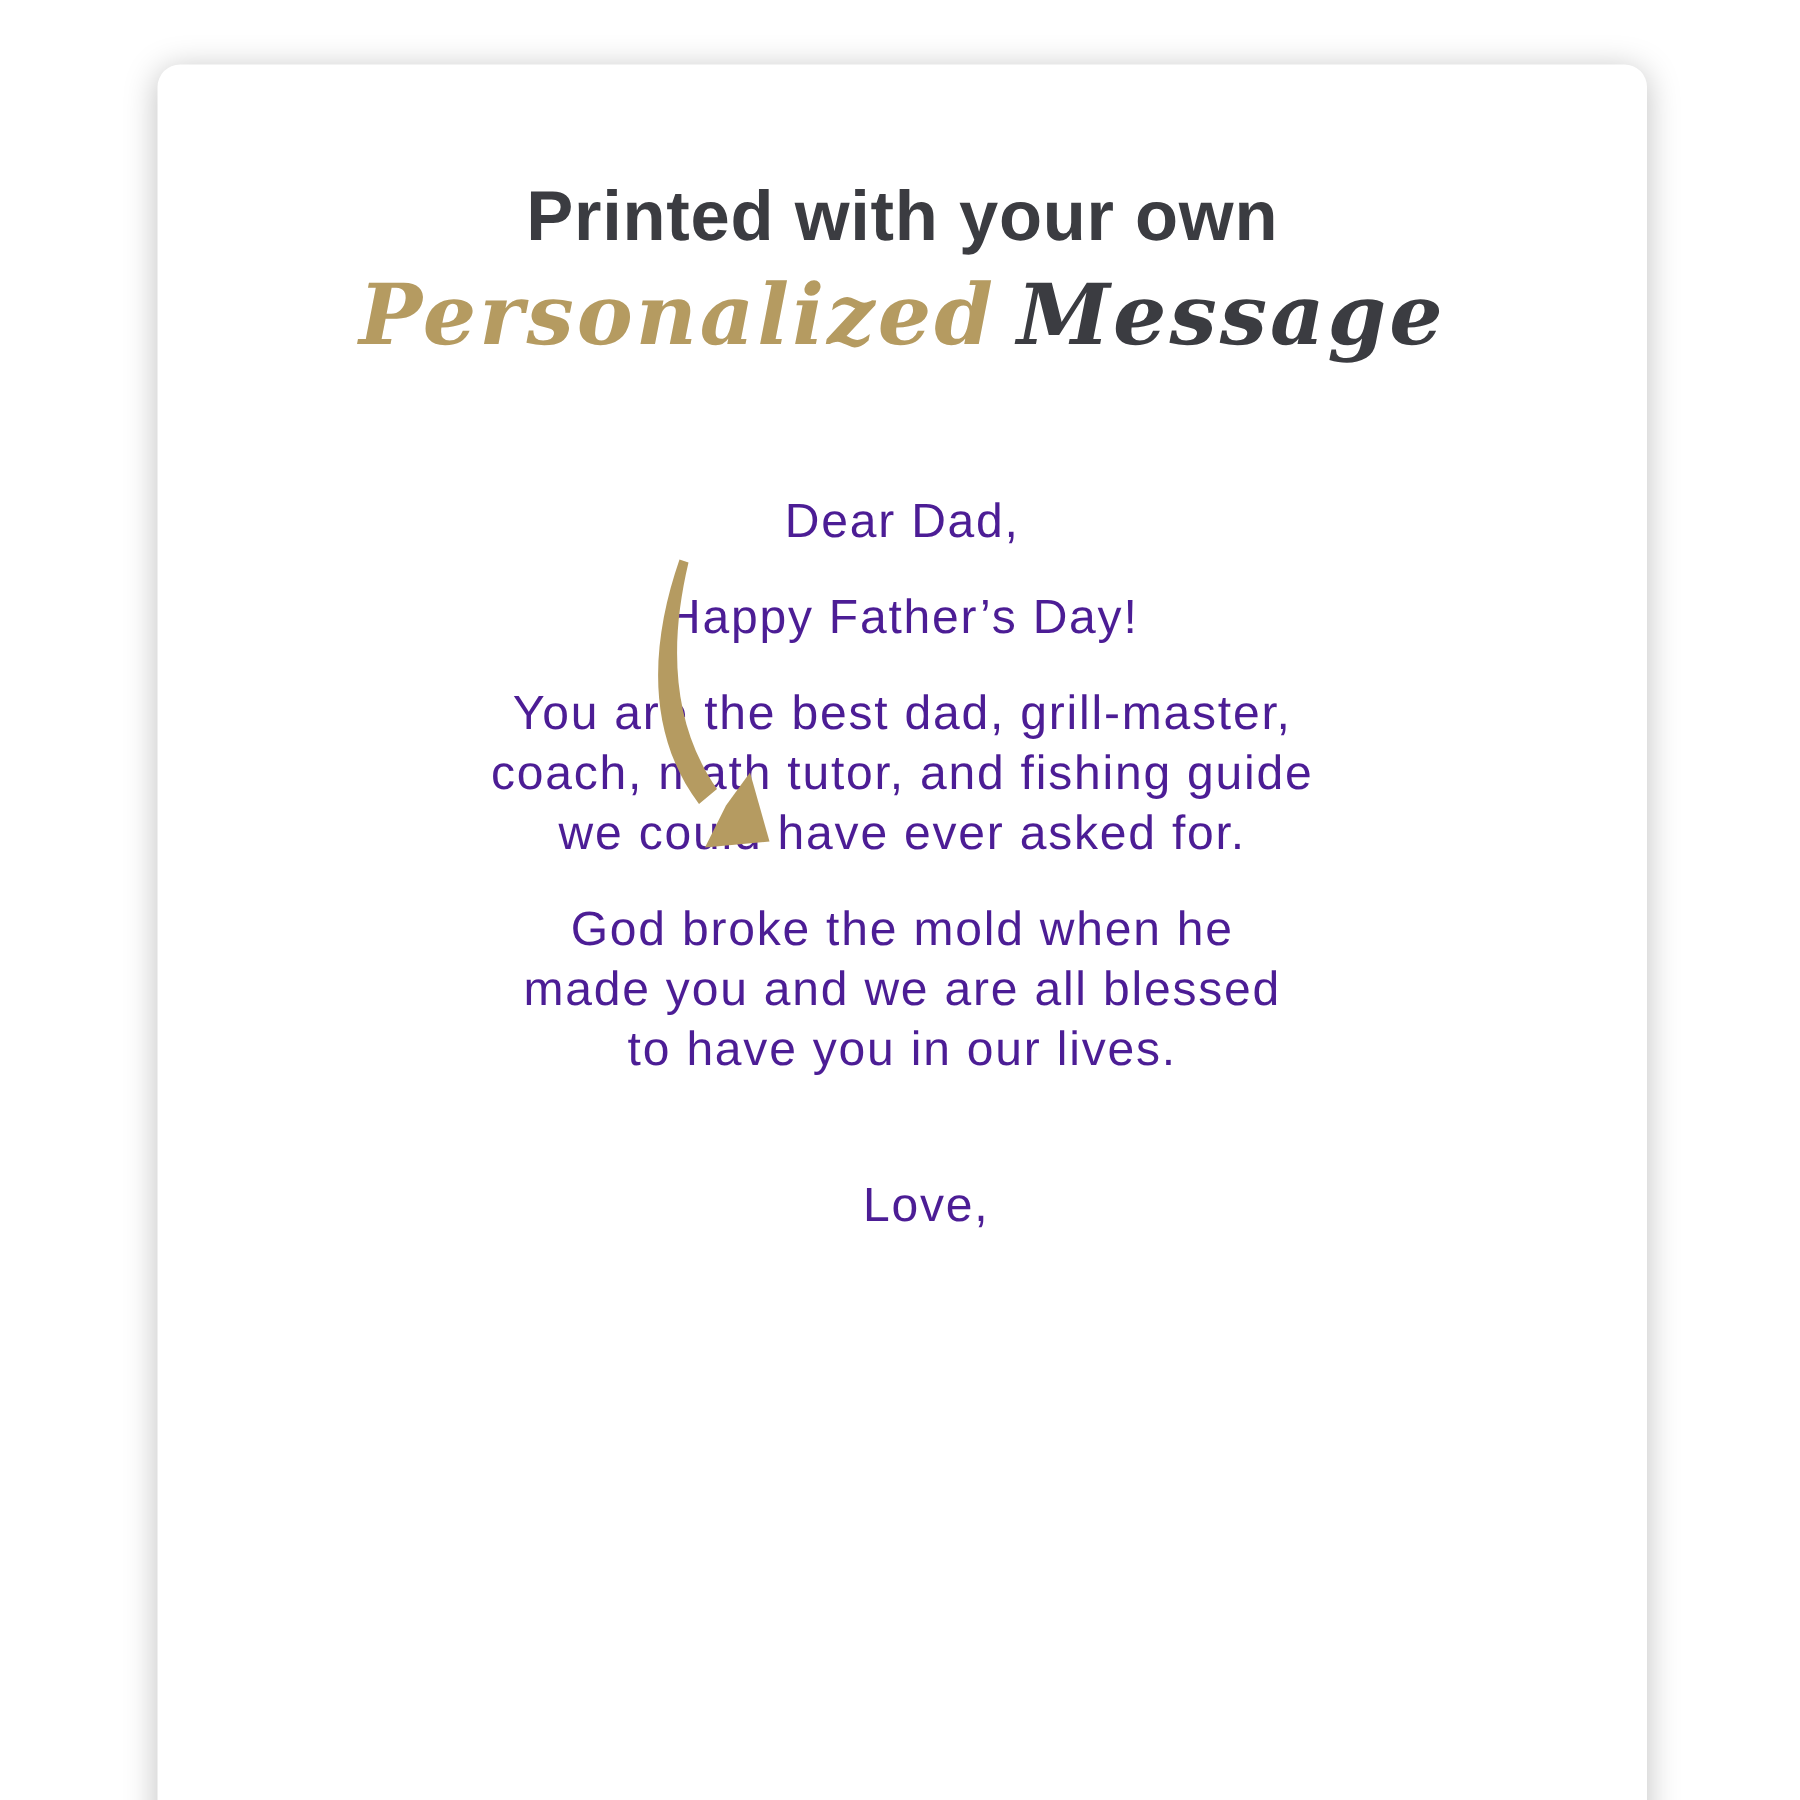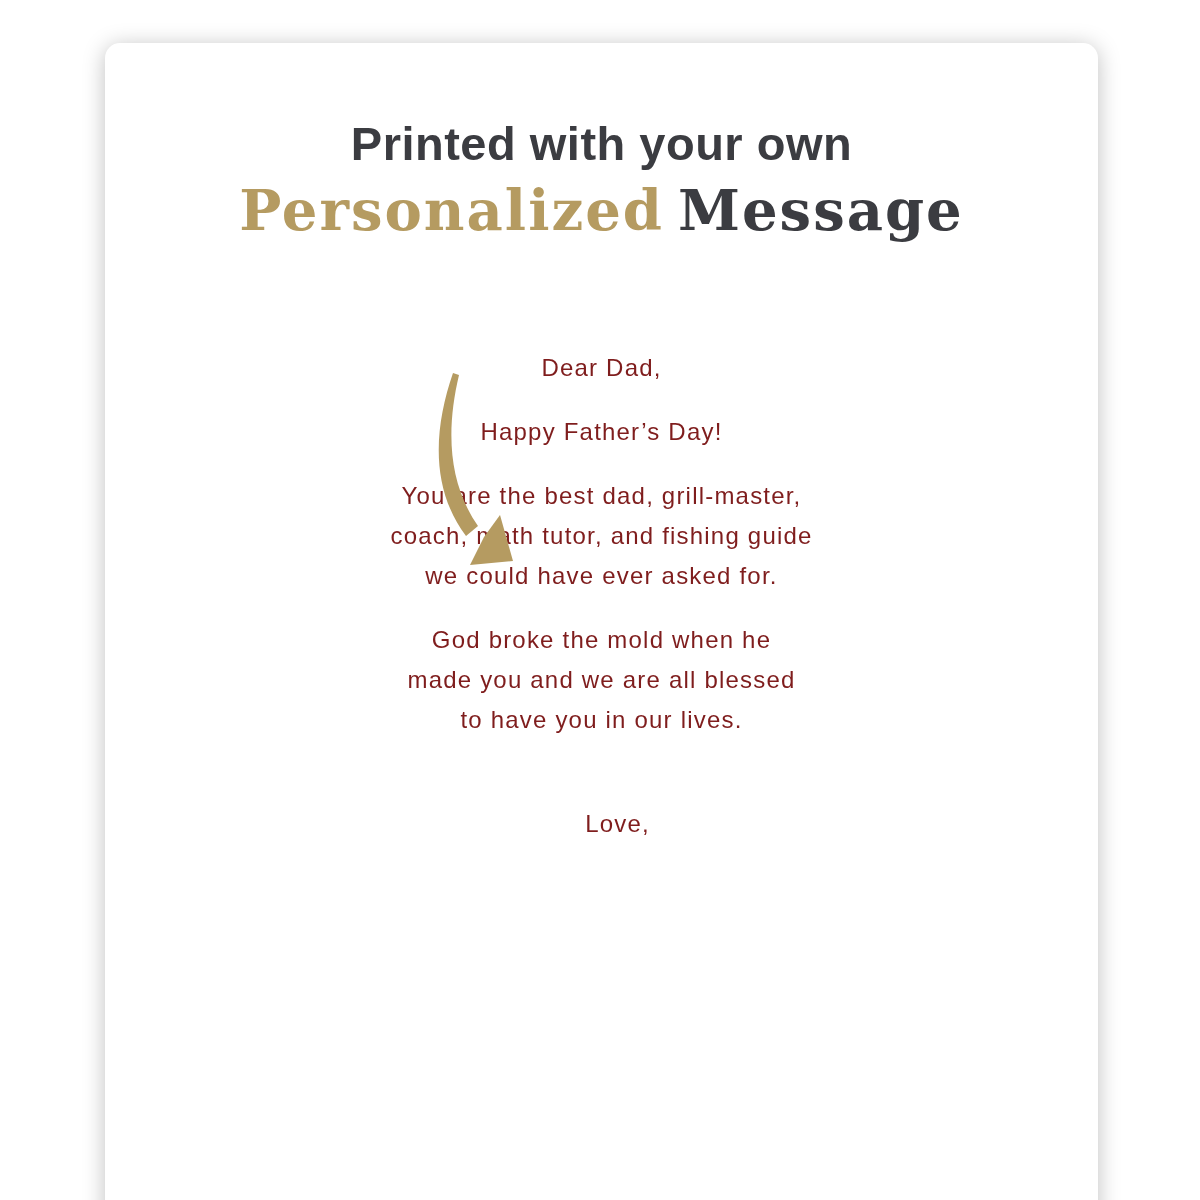--- a/index.html
+++ b/index.html
@@ -30,39 +30,40 @@
   }
   .headline-line1 {
     font-size: 47px;
     font-weight: bold;
     color: #3b3c41;
     letter-spacing: 0.5px;
     line-height: 1.25;
   }
   .headline-line2 {
     font-family: "DejaVu Serif", serif;
+    font-style: italic;
     font-weight: bold;
     font-size: 56px;
     line-height: 1.3;
     letter-spacing: 2px;
   }
   .script-gold { color: #b59b61; }
   .script-dark { color: #3b3c41; margin-left: 14px; }
   .arrow-svg {
     position: absolute;
     left: 315px;
     top: 282px;
     width: 120px;
     height: 250px;
   }
   .message {
-    margin-top: 101px;
+    margin-top: 80px;
     text-align: center;
-    color: #7f1d1d;
-    font-size: 24px;
+    color: #4c1d95;
+    font-size: 32px;
     line-height: 40px;
     letter-spacing: 1.2px;
   }
   .message p {
     margin: 0 0 24px 0;
     white-space: pre-line;
   }
   .message .signoff {
     margin-top: 14px;
     padding-left: 32px;

